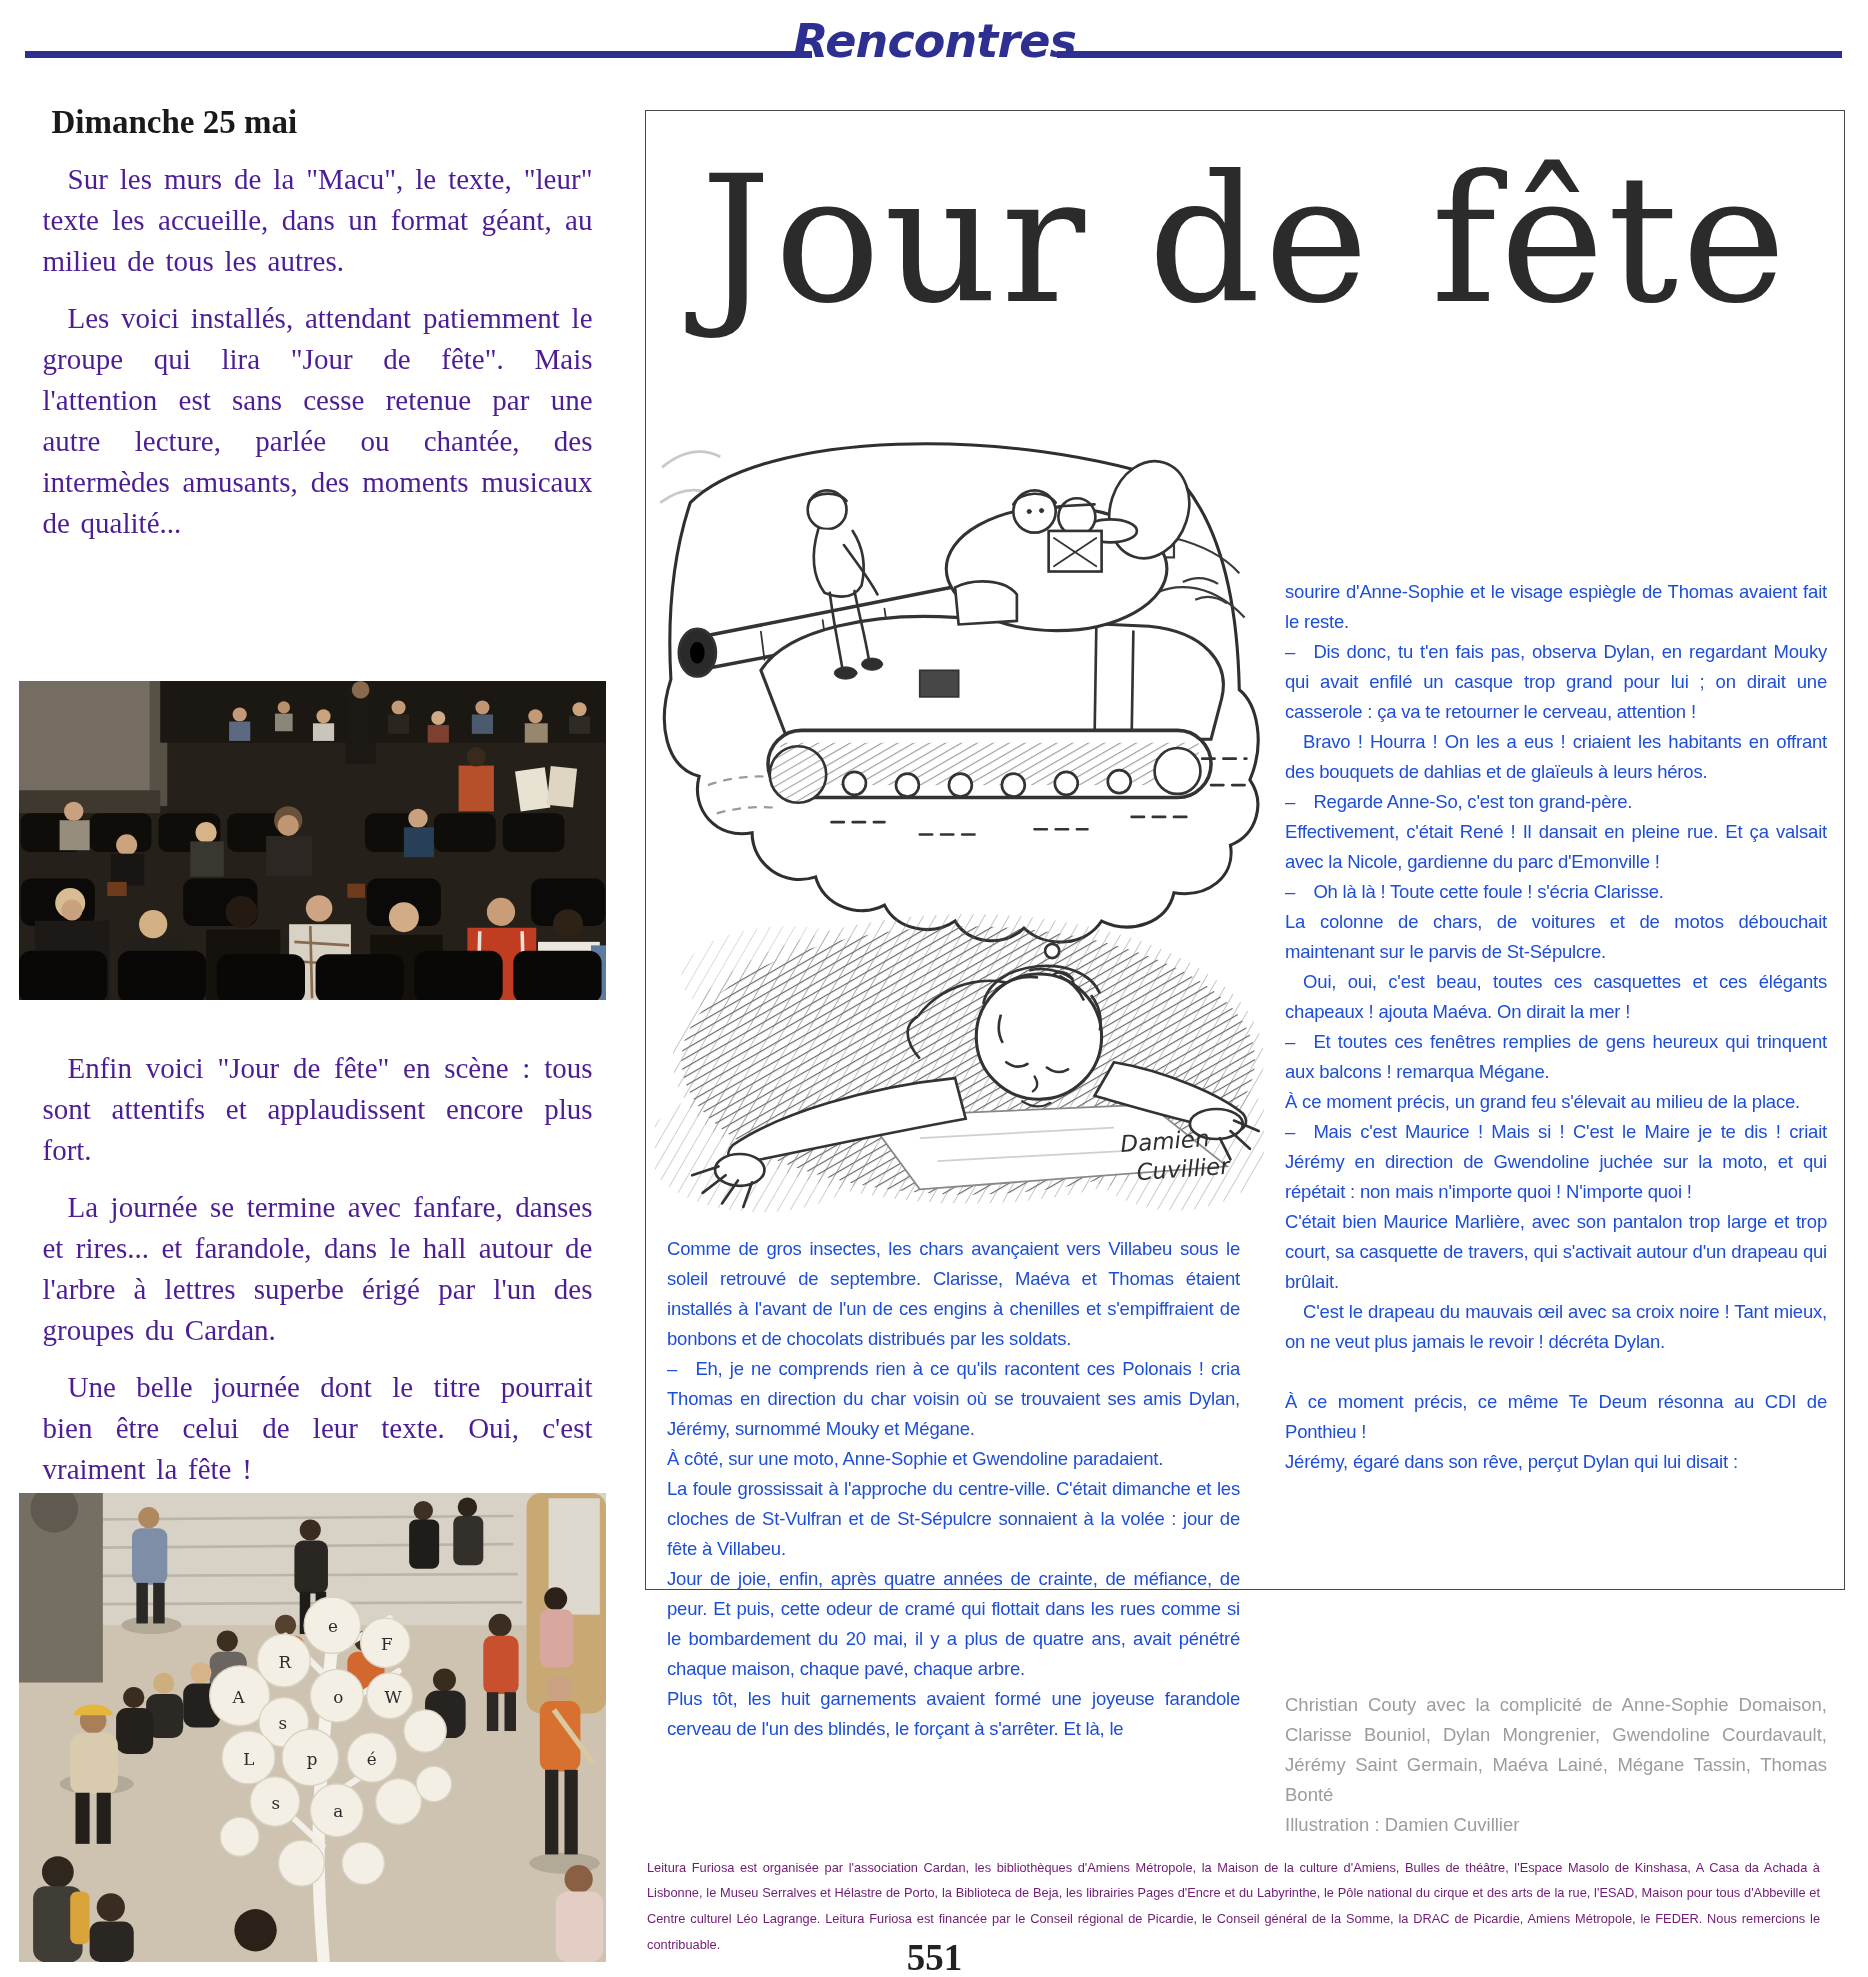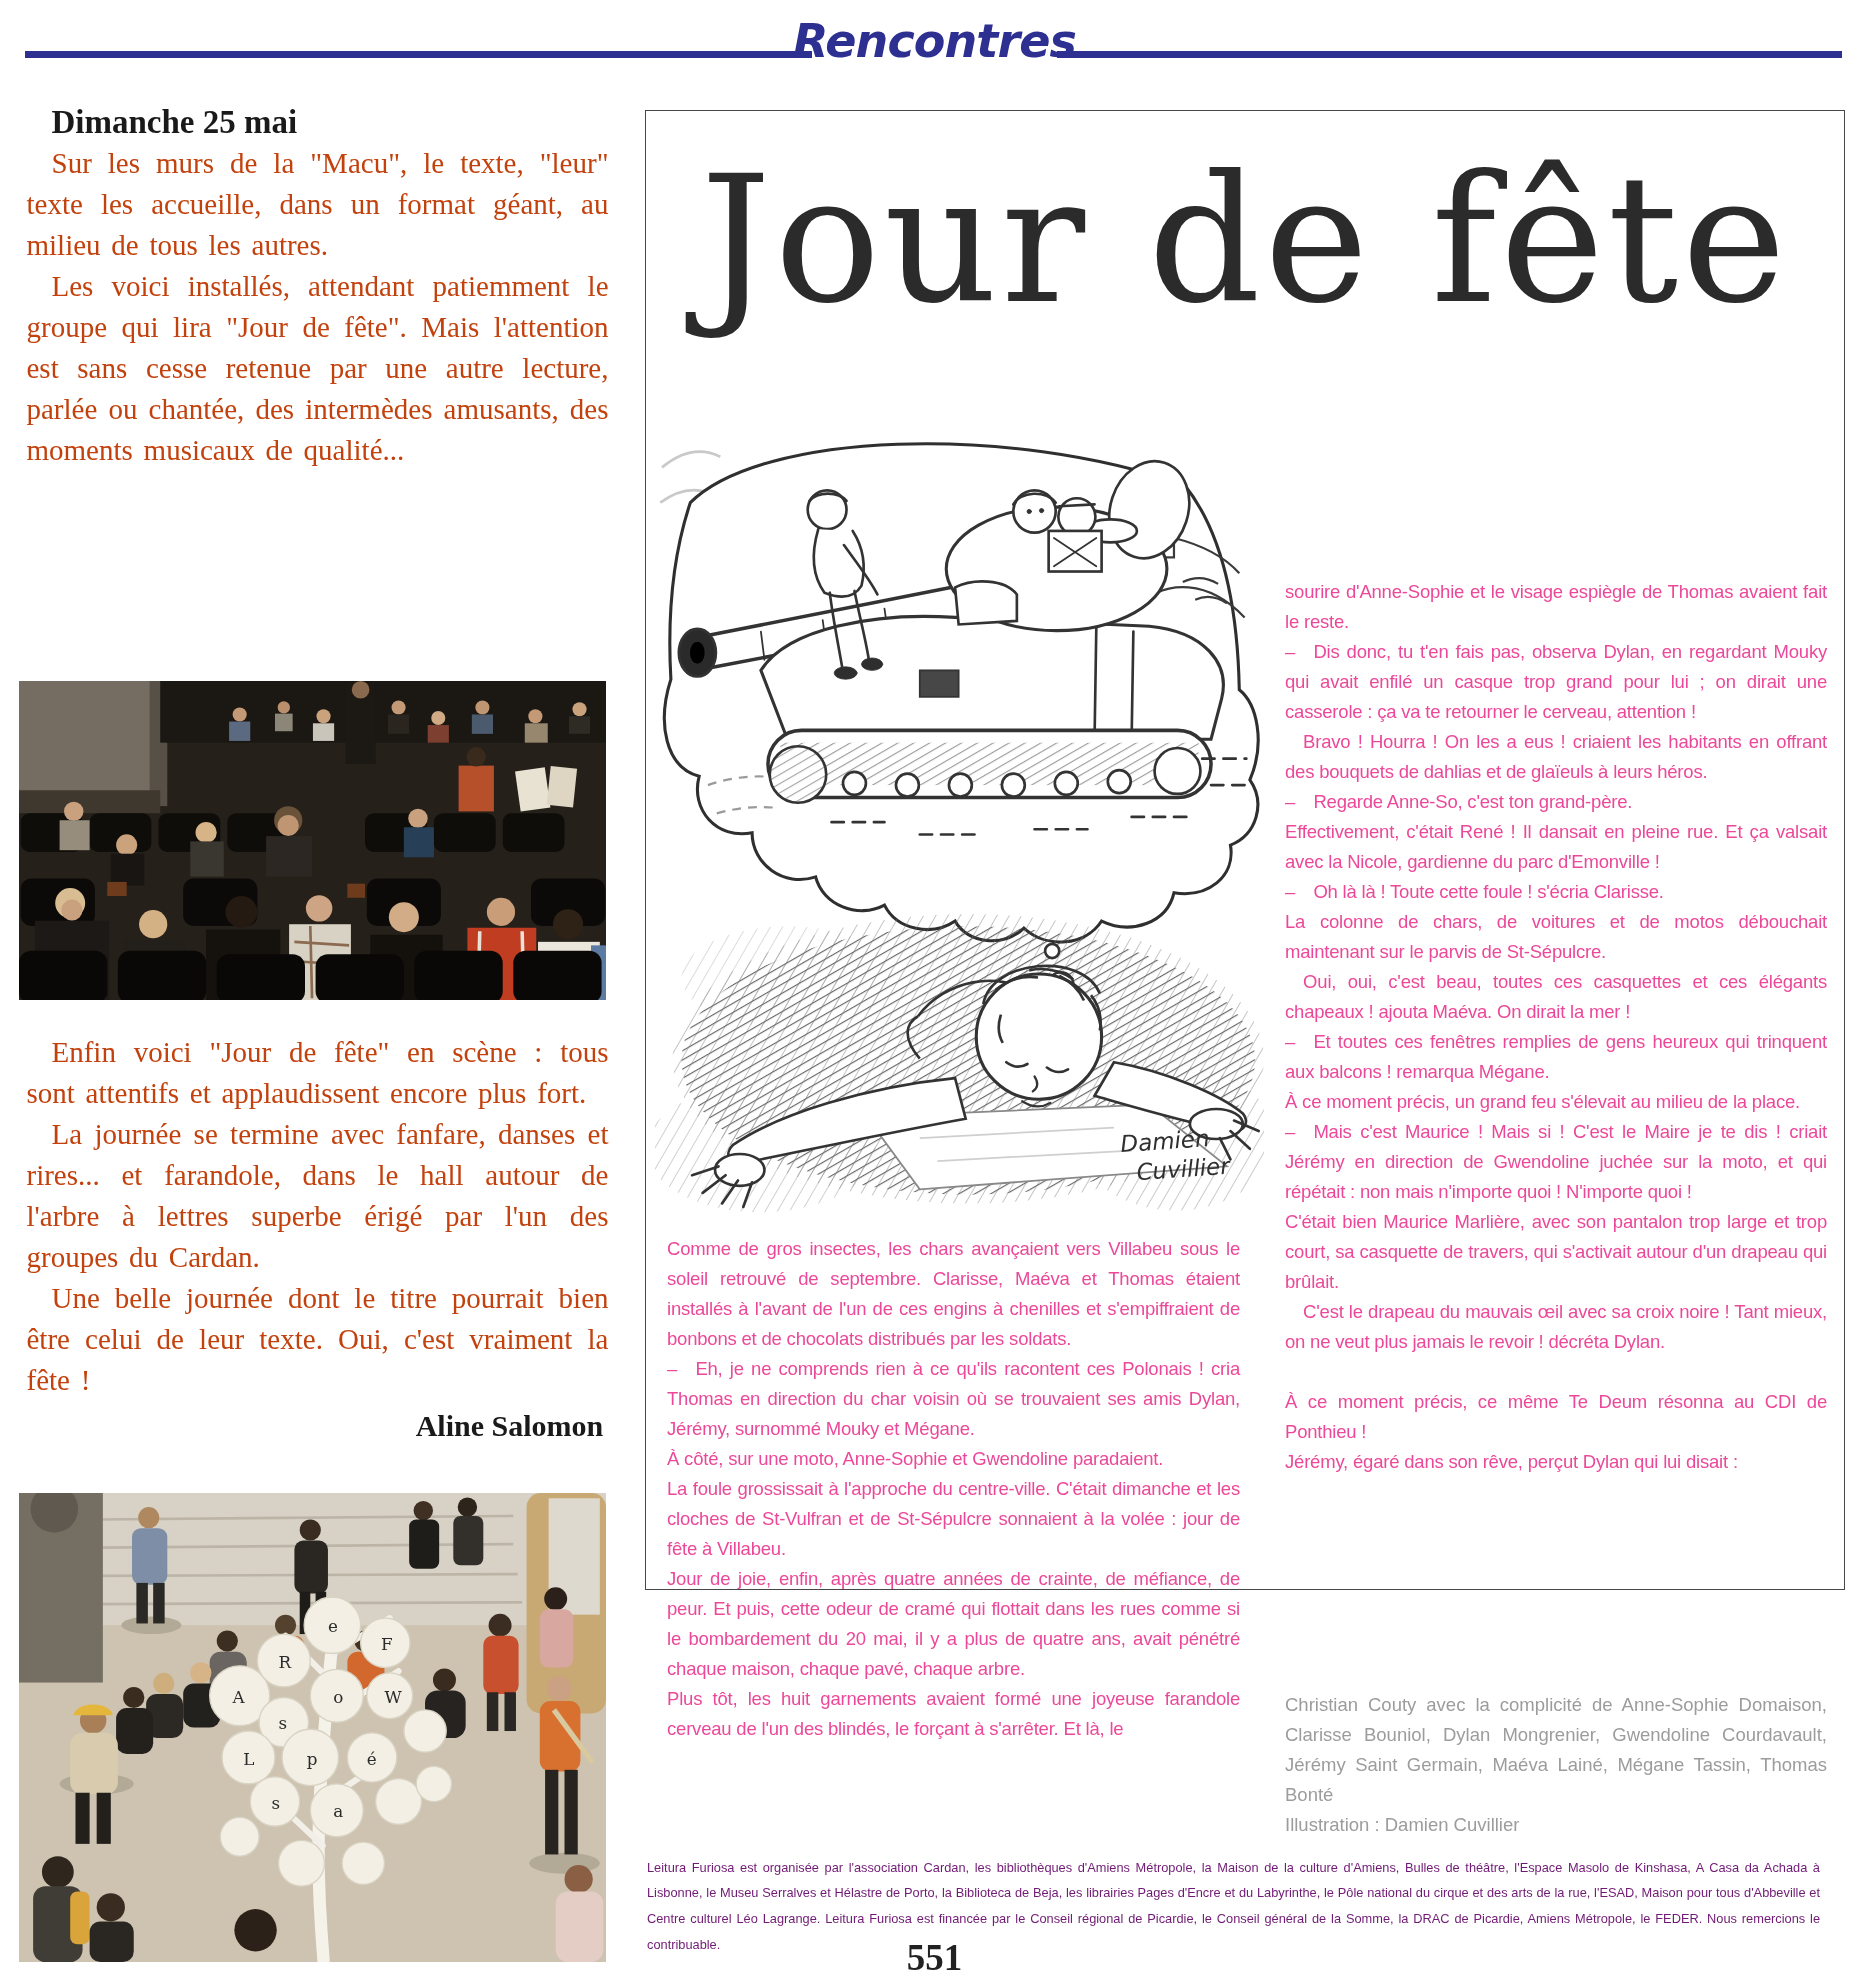--- a/index.html
+++ b/index.html
@@ -12,40 +12,40 @@
     font-size:46px;color:#2d2f91;letter-spacing:-0.9px;white-space:nowrap;}
   .rule{position:absolute;top:51px;height:7px;background:#2d2f91;}
   .rule-left{left:25px;width:787px;}
   .rule-right{left:1057px;width:785px;}
 
   
   .article-block{position:absolute;left:26.5px;width:582px;}
   .article-top{top:102px;}
   .article-mid{top:1032px;}
   .article-heading{font-size:33px;line-height:41px;font-weight:bold;margin:0;text-indent:25px;}
-  .article-block p.body{font-size:29px;line-height:41px;margin:0;text-align:justify;
-    text-indent:25px;word-spacing:3.5px;color:#c2410c;}
+  .article-block p.body{font-size:29px;line-height:41px;margin:16px;text-align:justify;
+    text-indent:25px;word-spacing:3.5px;color:#4c1d95;}
   .author{font-size:30px;line-height:42px;font-weight:bold;text-align:right;margin:3.5px 5.3px 0 0;}
 
   .photo{position:absolute;display:block;}
   .photo1{left:19.4px;top:681px;width:587px;height:319px;}
   .photo2{left:19.4px;top:1493px;width:587px;height:469px;}
   .photo svg{display:block;width:100%;height:100%;}
 
   
   .feature-box{position:absolute;left:645px;top:110px;width:1200px;height:1480px;
     border:1.8px solid #474747;background:#ffffff;box-sizing:border-box;}
   .feature-title{position:absolute;left:0;top:19.4px;width:100%;text-align:center;
     font-family:"DejaVu Serif",serif;font-size:176px;line-height:221px;color:#2b2b2b;
     letter-spacing:3.5px;white-space:nowrap;}
   .illustration{position:absolute;left:8.8px;top:294px;width:609px;height:822px;}
   .illustration svg{display:block;width:100%;height:100%;}
 
   .story{font-family:"Liberation Sans",sans-serif;font-size:18.5px;line-height:30px;
-    color:#ec4899;text-align:justify;letter-spacing:-0.2px;}
+    color:#1d4ed8;text-align:justify;letter-spacing:-0.2px;}
   .story p{margin:0;}
   .story-left{position:absolute;left:21px;top:1123px;width:573px;}
   .story-right{position:absolute;left:639px;top:466px;width:542px;}
   .gap-top{margin-top:30px !important;}
 
   .credits{position:absolute;left:639px;top:1579px;width:542px;
     font-family:"Liberation Sans",sans-serif;font-size:18.5px;line-height:30px;
     color:#9c9c9c;text-align:justify;}
   .credits p{margin:0;}
 

